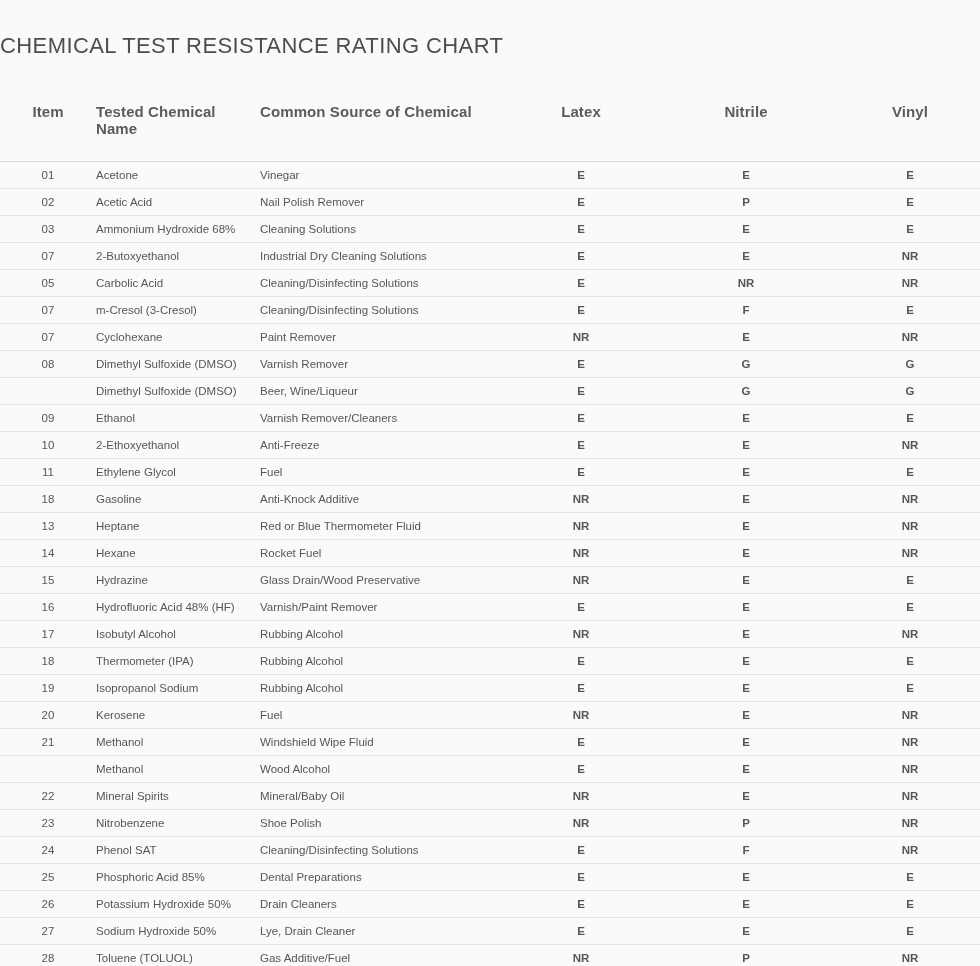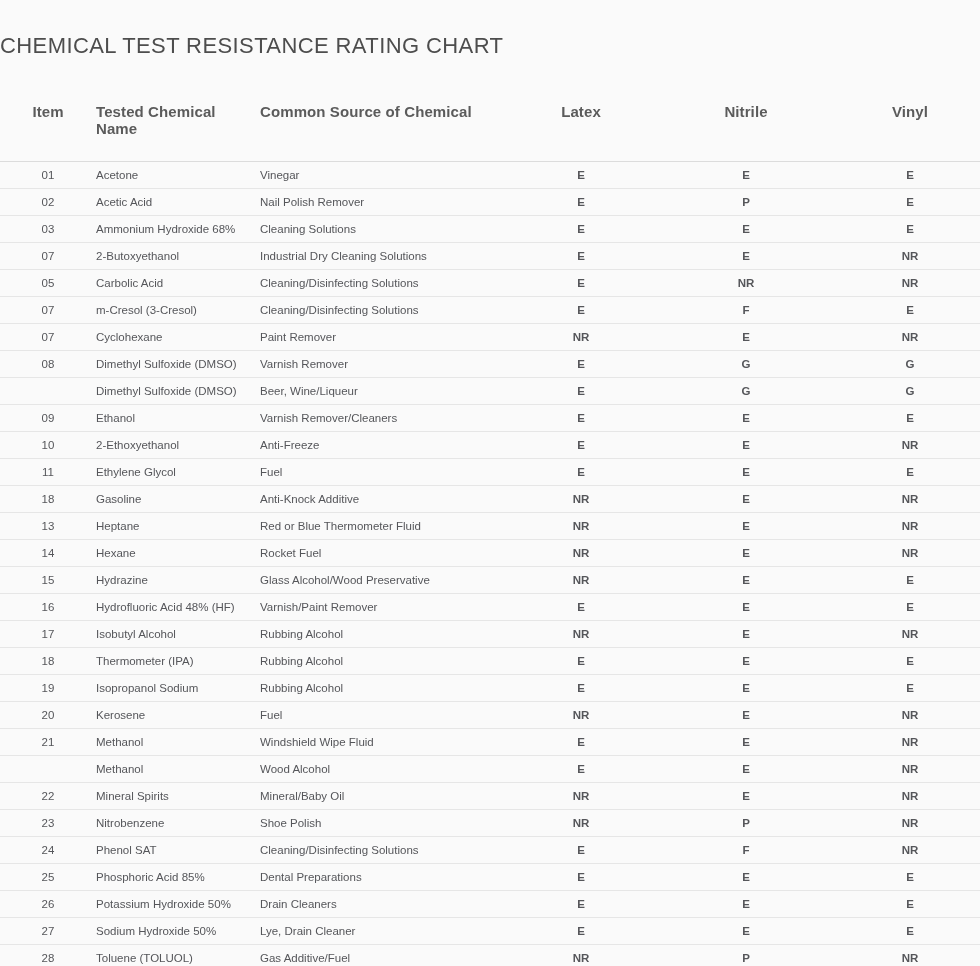--- a/index.html
+++ b/index.html
@@ -216,21 +216,21 @@
           <td class="item">14</td>
           <td>Hexane</td>
           <td>Rocket Fuel</td>
           <td class="rate r-NR">NR</td>
           <td class="rate r-E">E</td>
           <td class="rate r-NR">NR</td>
         </tr>
         <tr>
           <td class="item">15</td>
           <td>Hydrazine</td>
-          <td>Glass Alcohol/Wood Preservative</td>
+          <td>Glass Drain/Wood Preservative</td>
           <td class="rate r-NR">NR</td>
           <td class="rate r-E">E</td>
           <td class="rate r-E">E</td>
         </tr>
         <tr>
           <td class="item">16</td>
           <td>Hydrofluoric Acid 48% (HF)</td>
           <td>Varnish/Paint Remover</td>
           <td class="rate r-E">E</td>
           <td class="rate r-E">E</td>

